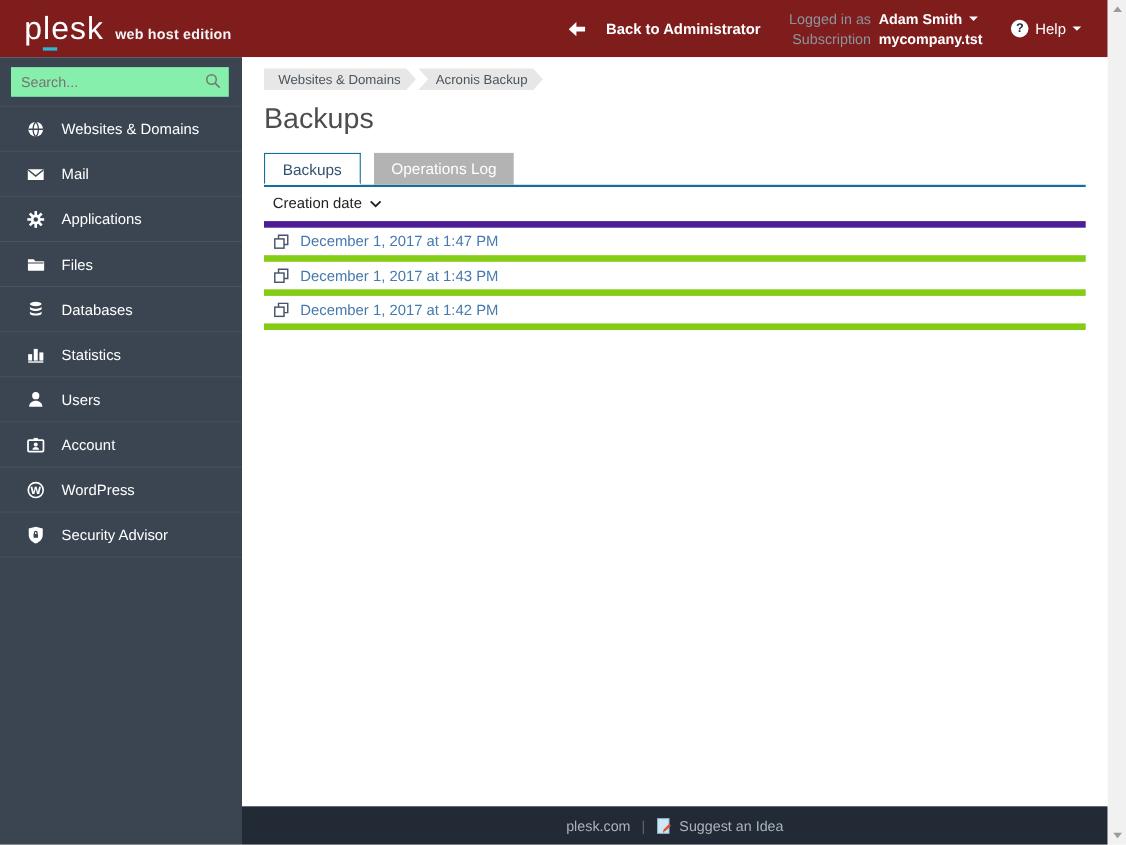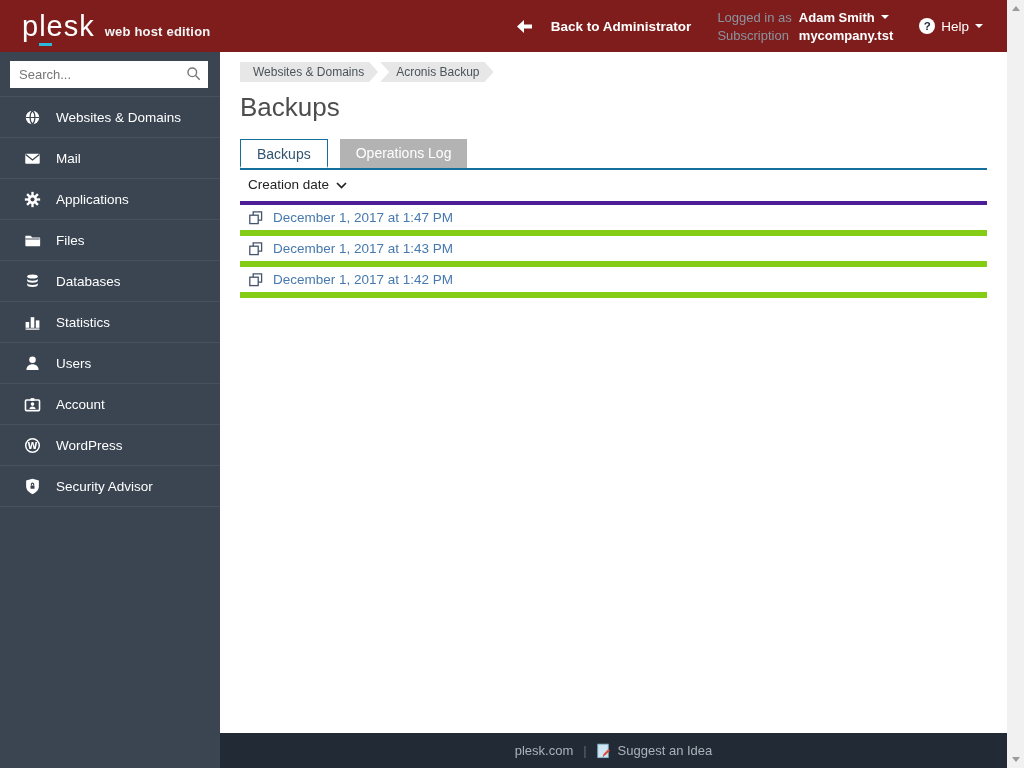--- a/index.html
+++ b/index.html
@@ -9,32 +9,32 @@
   
   .topbar { position:absolute; left:0; top:0; width:1007px; height:52px; background:#7f1d1d;
             display:flex; align-items:center; }
   .logo-wrap { display:flex; align-items:baseline; padding-left:22px; width:220px; flex:0 0 220px; }
   .logo { font-size:29px; font-weight:400; color:#fff; letter-spacing:1px; position:relative; line-height:1; }
   .logo::after { content:""; position:absolute; left:17px; bottom:-5px; width:13px; height:3px; background:#2cb8d8; }
   .logo-edition { margin-left:10px; font-size:13px; font-weight:700; color:#f2f4f5; letter-spacing:0.2px; }
   .topbar-right { flex:1; display:flex; align-items:center; justify-content:flex-end; gap:26px; padding-right:24px; }
   .back-admin { display:flex; align-items:center; gap:19px; color:#fff; font-size:13.5px; font-weight:700; cursor:pointer; }
   .account-block { display:grid; grid-template-columns:auto auto; column-gap:7px; row-gap:3px; font-size:13px; align-items:center; }
-  .acct-label { color:#8b949d; text-align:left; }
+  .acct-label { color:#8b949d; text-align:right; }
   .acct-value { color:#fff; font-weight:700; display:flex; align-items:center; }
   .help-block { display:flex; align-items:center; gap:6px; color:#fff; font-size:13.5px; cursor:pointer; }
   .help-circle { width:16px; height:16px; border-radius:50%; background:#fff; color:#222b35; font-weight:700;
                  font-size:11.5px; display:inline-flex; align-items:center; justify-content:center; }
   .caret { width:0; height:0; border-left:4px solid transparent; border-right:4px solid transparent;
            border-top:4px solid #fff; display:inline-block; margin-left:6px; }
 
   
   .sidebar { position:absolute; left:0; top:52px; width:220px; height:716px; background:#3a4551; }
   .search-wrap { padding:9px 12px 8px 10px; position:relative; }
-  .search-input { width:100%; height:27px; border:none; outline:none; background:#ffffff; font-size:13px;
+  .search-input { width:100%; height:27px; border:none; outline:none; background:#86efac; font-size:13px;
                   padding:4px 30px 4px 9px; color:#333; font-family:"Liberation Sans", sans-serif; }
   .search-icon { position:absolute; right:19px; top:14px; }
   .nav-list { border-top:1px solid #46525d; }
   .nav-item { height:41px; display:flex; align-items:center; gap:15px; padding-left:24px;
               border-bottom:1px solid #46525d; cursor:pointer; }
   .nav-label { color:#fff; font-size:13.5px; }
   .nav-icon { width:17px; height:17px; display:inline-flex; }
 
   
   .main { position:absolute; left:220px; top:52px; width:787px; height:681px; background:#fff; padding:10px 20px; }
@@ -48,21 +48,21 @@
 
   .tabs { display:flex; border-bottom:2px solid #156f9b; }
   .tab { font-size:14px; padding:6px 16px 5px; height:29px; cursor:pointer; }
   .tab.active { background:#fff; color:#31536f; border:1px solid #156f9b; border-bottom:2px solid #fff;
                 margin-bottom:-2px; }
   .tab.inactive { background:#b3b3b3; color:#fff; margin-left:12px; }
 
   .description { font-size:14px; color:#222; margin:18px 0 16px; }
 
   .table-head { display:flex; align-items:center; gap:7px; font-size:13.5px; color:#222;
-                padding:7px 0 9px 8px; border-bottom:4px solid #4c1d95; cursor:pointer; width:747px;text-align:right; }
+                padding:7px 0 9px 8px; border-bottom:6px solid #4c1d95; cursor:pointer; width:747px;text-align:right; }
   .backup-row { display:flex; align-items:center; gap:9px; height:31px; padding-left:8px;
                 border-bottom:6px solid #84cc16; width:747px; }
   .backup-link { color:#4679ae; font-size:13.5px; text-decoration:none; cursor:pointer; }
 
   
   .footer { position:absolute; left:220px; top:733px; width:787px; height:35px; background:#222b35;
             display:flex; align-items:center; justify-content:center; gap:10px; }
   .footer a { color:#aab3bb; font-size:13px; text-decoration:none; cursor:pointer; }
   .footer-sep { color:#5d6771; font-size:13px; }
   .footer-icon { display:inline-flex; margin-right:-3px; }

